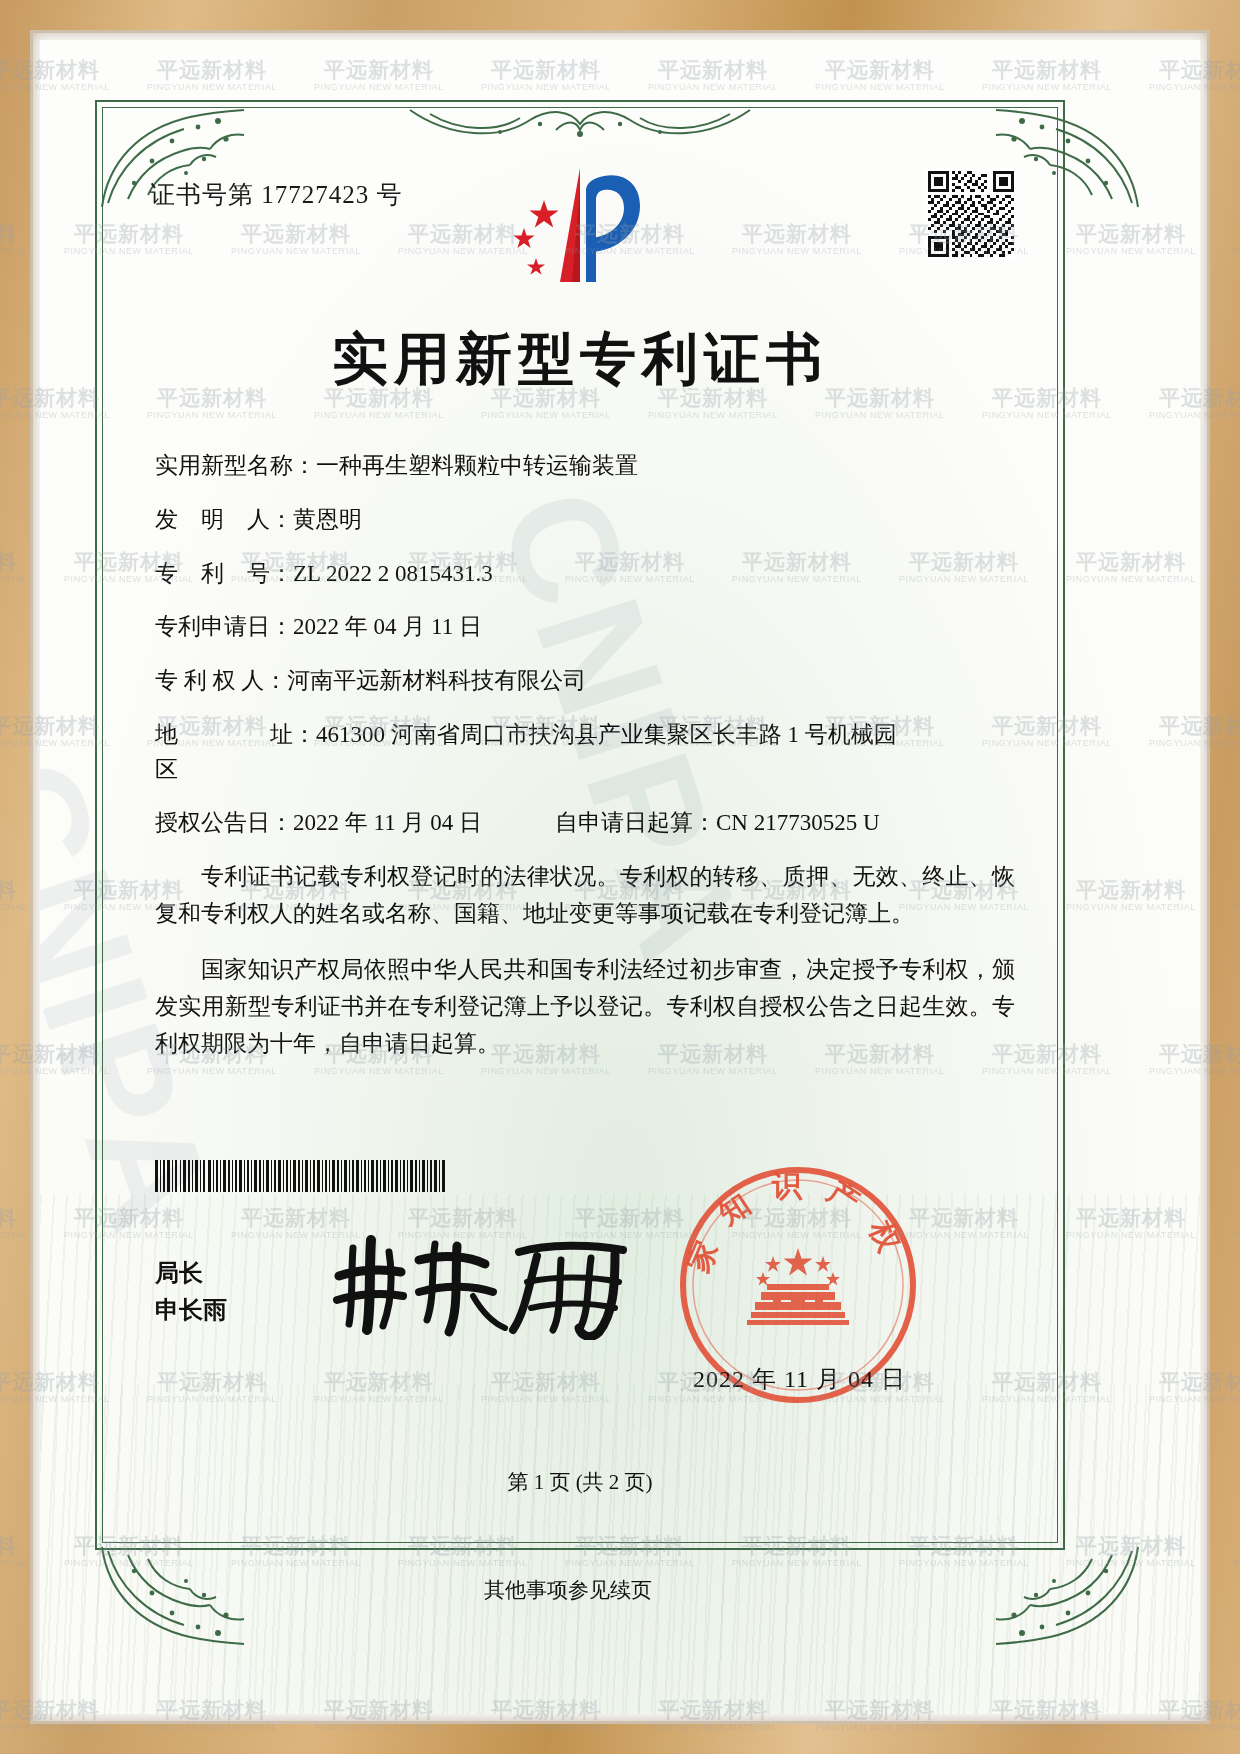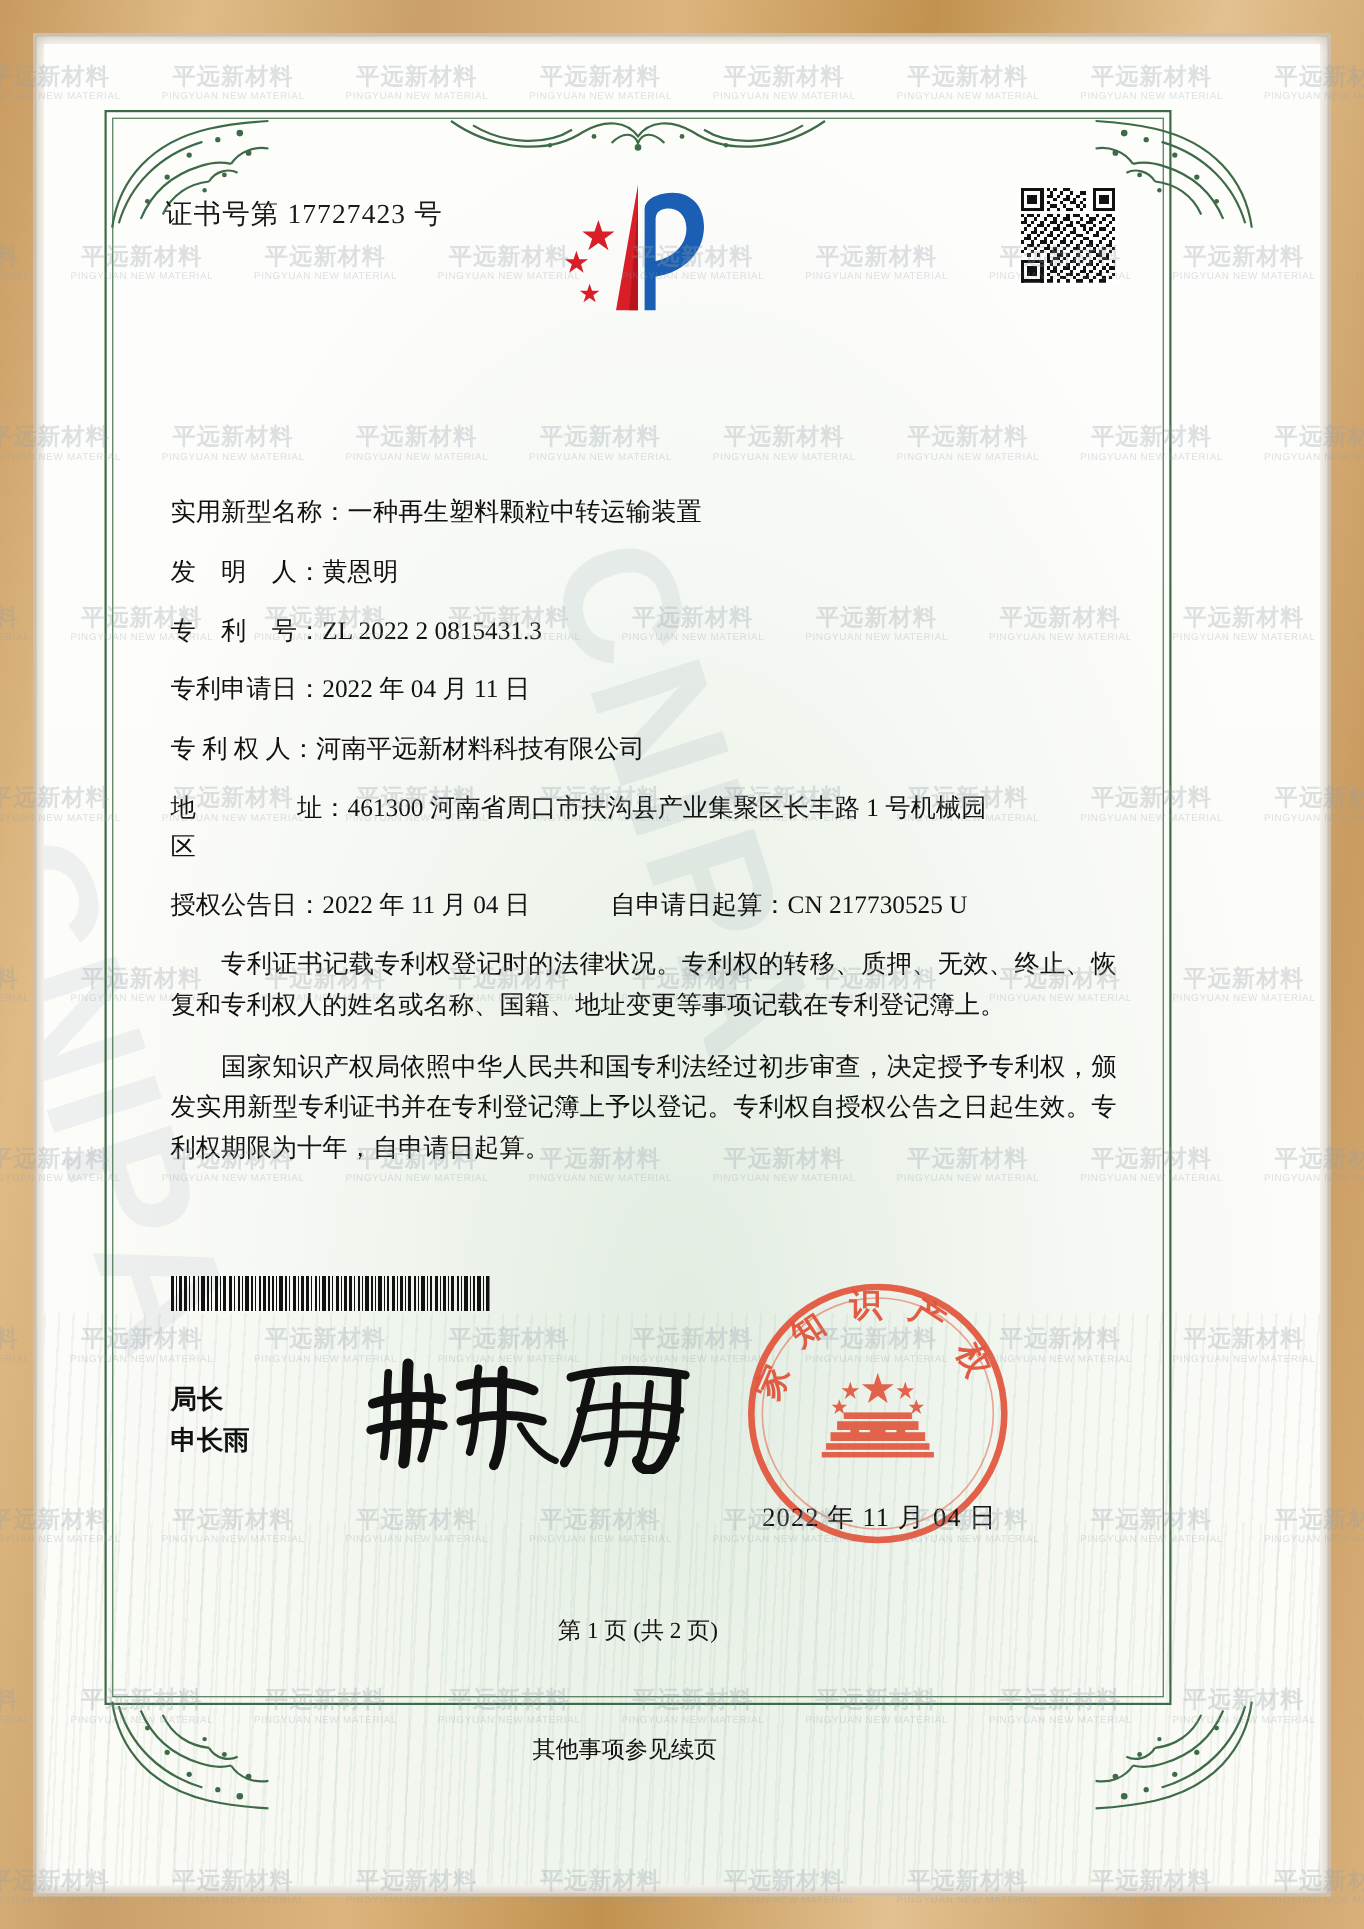--- a/index.html
+++ b/index.html
@@ -534,20 +534,21 @@
         <path d="M80 120 L80 26 L72 120 Z" fill="#b8161f"></path>
 
         <g fill="#d81f28">
           <polygon points="44,38 47.6,48.5 58.6,48.5 49.7,55 53.2,65.5 44,59 34.8,65.5 38.3,55 29.4,48.5 40.4,48.5"></polygon>
           <polygon points="24,66 26.6,73.6 34.6,73.6 28.2,78.3 30.6,85.9 24,81.2 17.4,85.9 19.8,78.3 13.4,73.6 21.4,73.6"></polygon>
           <polygon points="36,96 38.2,102.4 45,102.4 39.4,106.4 41.6,112.8 36,108.8 30.4,112.8 32.6,106.4 27,102.4 33.8,102.4"></polygon>
         </g>
       </svg>
     </div>
 
+    <div class="title">实用新型专利证书</div>
 
     <div class="fields">
 
       <div class="field">
         <span class="flabel">实用新型名称：</span>
         <span class="fvalue">一种再生塑料颗粒中转运输装置</span>
       </div>
 
       <div class="field">
         <span class="flabel">发　明　人：</span>

